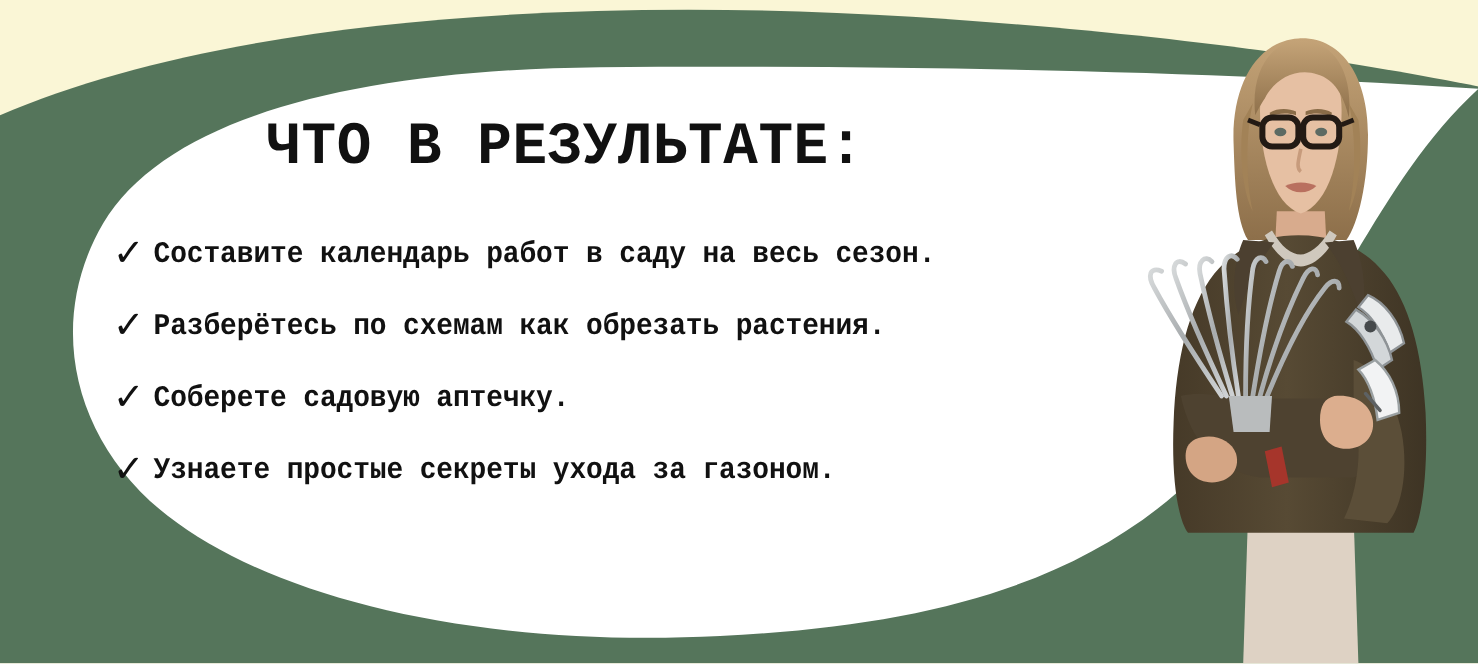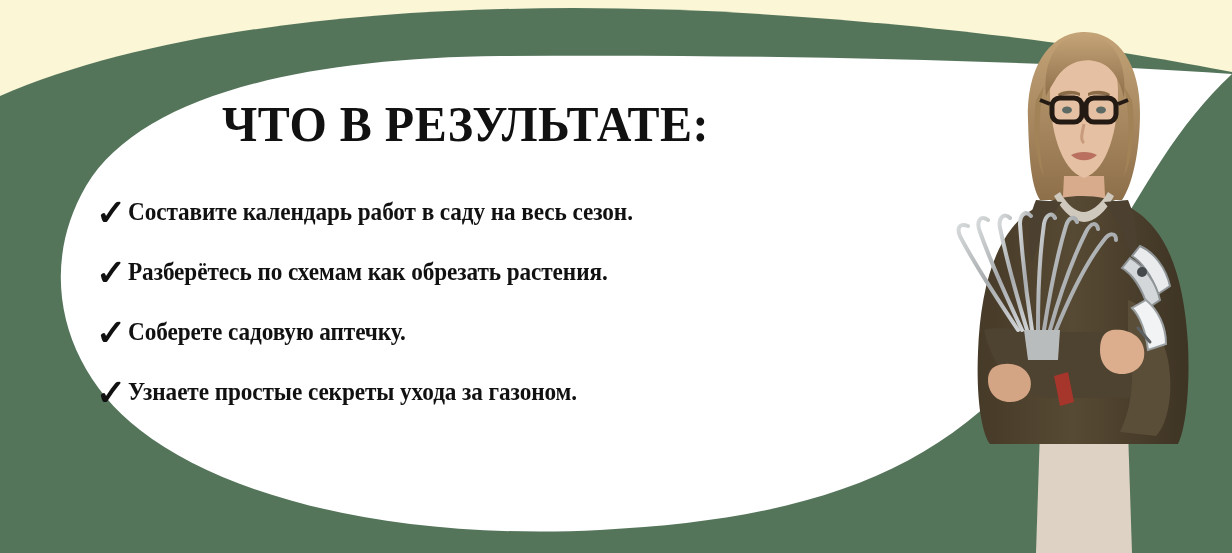--- a/index.html
+++ b/index.html
@@ -5,21 +5,21 @@
   html, body {
     margin: 0;
     padding: 0;
     background: #ffffff;
   }
   #banner {
     position: relative;
     width: 1232px;
     height: 553px;
     overflow: hidden;
-    font-family: Liberation Serif, serif;
+    font-family: Liberation Mono, monospace;
     background: #faf6d6;
   }
   
   .bg-layer {
     position: absolute;
     inset: 0;
     width: 1232px;
     height: 553px;
   }
   

